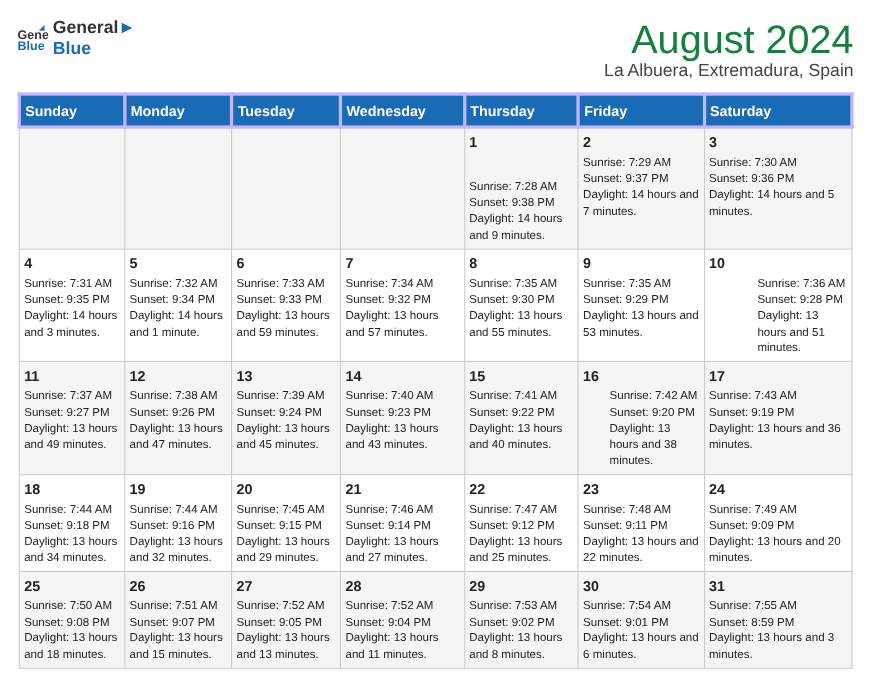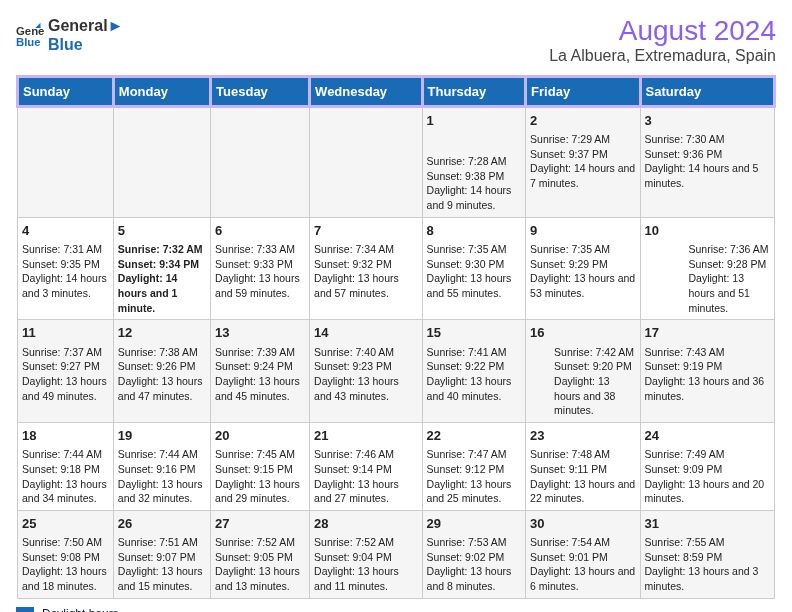--- a/index.html
+++ b/index.html
@@ -22,23 +22,23 @@
       gap: 2px;
     }
     .logo-icon {
       width: 28px;
       height: 28px;
     }
     .title-block {
       text-align: right;
     }
     .main-title {
-      font-size: 28px;
+      font-size: 36px;
       font-weight: normal;
-      color: #8b5cf6;
+      color: #15803d;
       line-height: 1.1;
     }
     .subtitle {
       font-size: 16px;
       color: #444;
     }
     table {
       width: 100%;
       border-collapse: collapse;
       font-size: 11px;
@@ -151,21 +151,21 @@
       </tr>
       <tr>
         <td>
           <span class="day-number">4</span>
           <div class="cell-content" style="white-space: pre-line;">Sunrise: 7:31 AM
 Sunset: 9:35 PM
 Daylight: 14 hours and 3 minutes.</div>
         </td>
         <td>
           <span class="day-number">5</span>
-          <div class="cell-content" style="white-space: pre-line; font-weight: bold;">Sunrise: 7:32 AM
+          <div class="cell-content" style="white-space: pre-line;">Sunrise: 7:32 AM
 Sunset: 9:34 PM
 Daylight: 14 hours and 1 minute.</div>
         </td>
         <td>
           <span class="day-number">6</span>
           <div class="cell-content" style="white-space: pre-line;">Sunrise: 7:33 AM
 Sunset: 9:33 PM
 Daylight: 13 hours and 59 minutes.</div>
         </td>
         <td>

